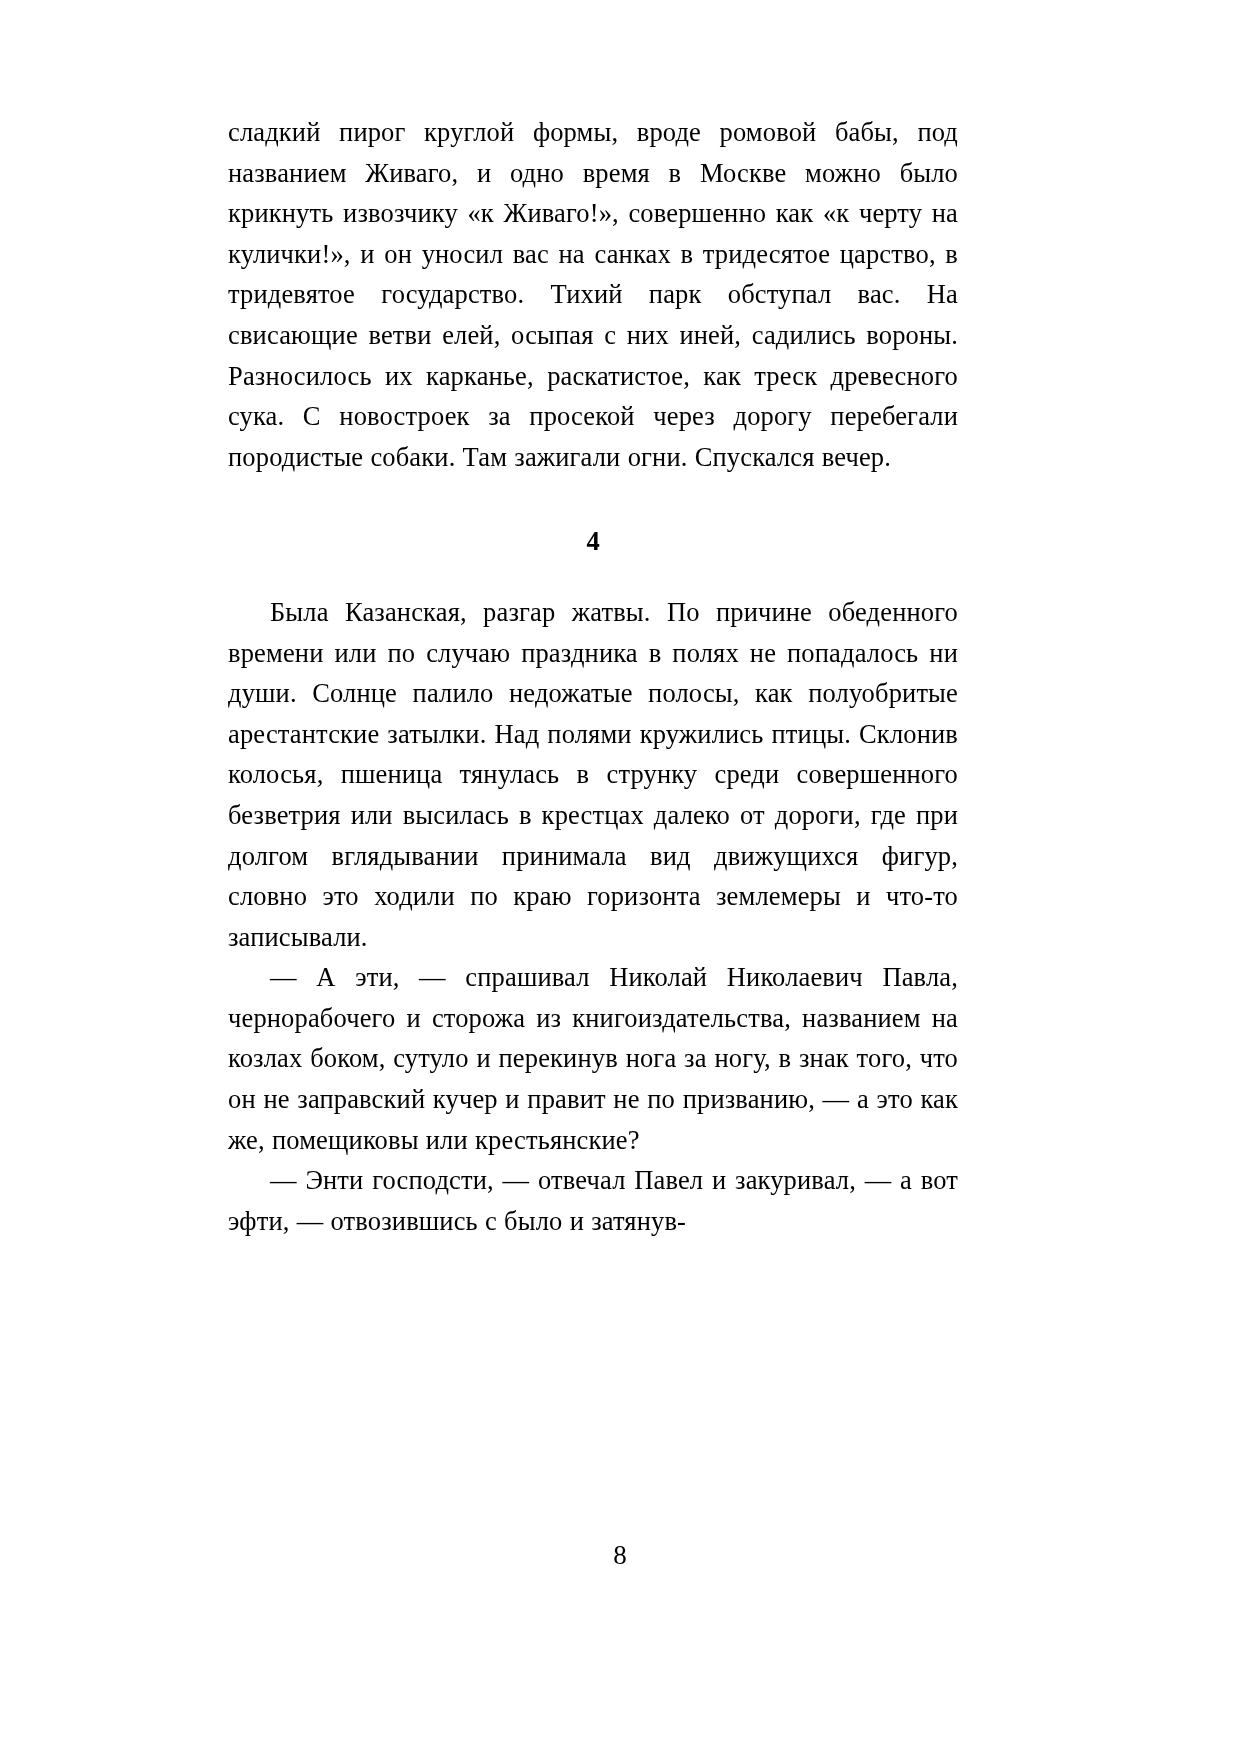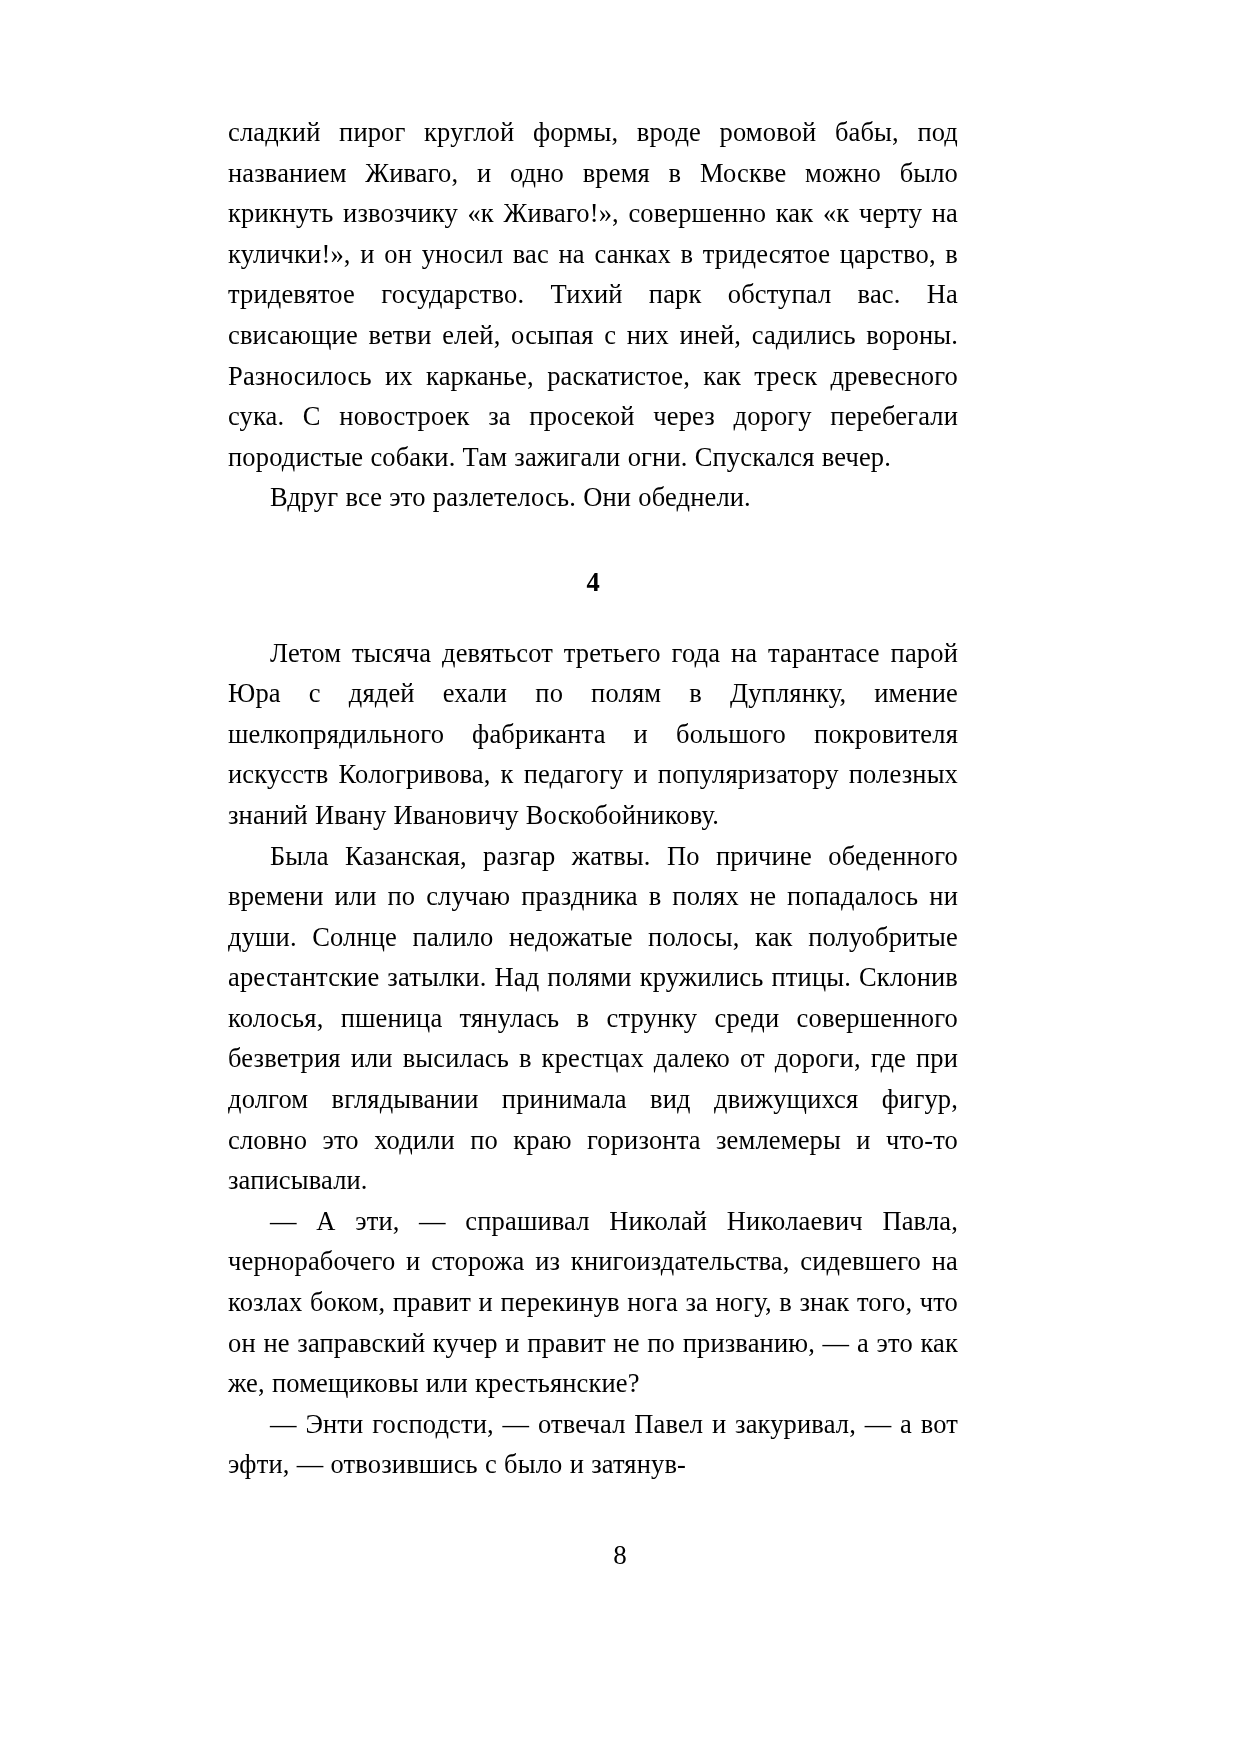--- a/index.html
+++ b/index.html
@@ -60,29 +60,27 @@
 </style>
 </head>
 <body>
 
 <div class="page">
 
   <div class="text-column">
 
     <p class="para continued">сладкий пирог круглой формы, вроде ромовой бабы, под названием Живаго, и одно время в Москве можно было крикнуть извозчику «к Живаго!», совершенно как «к черту на кулички!», и он уносил вас на санках в тридесятое царство, в тридевятое государство. Тихий парк обступал вас. На свисающие ветви елей, осыпая с них иней, садились вороны. Разносилось их карканье, раскатистое, как треск древесного сука. С новостроек за просекой через дорогу перебегали породистые собаки. Там зажигали огни. Спускался вечер.</p>
 
-    <p class="para indent">Вдруг все это разлетелось. Они обеднели.</p>
 
     <p class="section-number">4</p>
 
-    <p class="para indent">Летом тысяча девятьсот третьего года на тарантасе парой Юра с дядей ехали по полям в Дуплянку, имение шелкопрядильного фабриканта и большого покровителя искусств Кологривова, к педагогу и популяризатору полезных знаний Ивану Ивановичу Воскобойникову.</p>
 
     <p class="para indent">Была Казанская, разгар жатвы. По причине обеденного времени или по случаю праздника в полях не попадалось ни души. Солнце палило недожатые полосы, как полуобритые арестантские затылки. Над полями кружились птицы. Склонив колосья, пшеница тянулась в струнку среди совершенного безветрия или высилась в крестцах далеко от дороги, где при долгом вглядывании принимала вид движущихся фигур, словно это ходили по краю горизонта землемеры и что-то записывали.</p>
 
-    <p class="para indent">— А эти, — спрашивал Николай Николаевич Павла, чернорабочего и сторожа из книгоиздательства, сидевшего на козлах боком, правит и перекинув нога за ногу, в знак того, что он не заправский кучер и правит не по призванию, — а это как же, помещиковы или крестьянские?</p>
+    <p class="para indent">— А эти, — спрашивал Николай Николаевич Павла, чернорабочего и сторожа из книгоиздательства, названием на козлах боком, сутуло и перекинув нога за ногу, в знак того, что он не заправский кучер и правит не по призванию, — а это как же, помещиковы или крестьянские?</p>
 
     <p class="para indent">— Энти господсти, — отвечал Павел и закуривал, — а вот эфти, — отвозившись с было и затянув-</p>
 
   </div>
 
   <div class="page-number">8</div>
 
 </div>
 
 </body></html>

